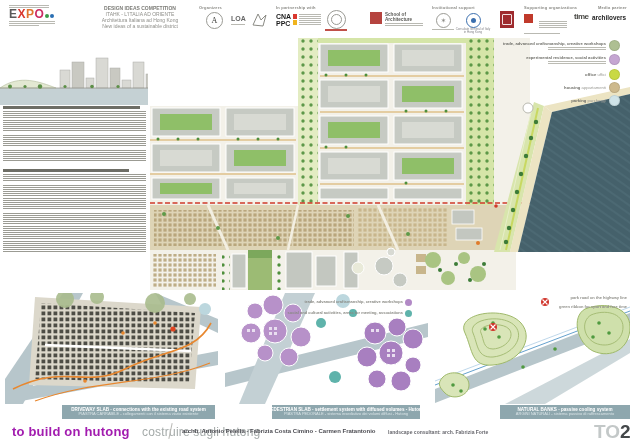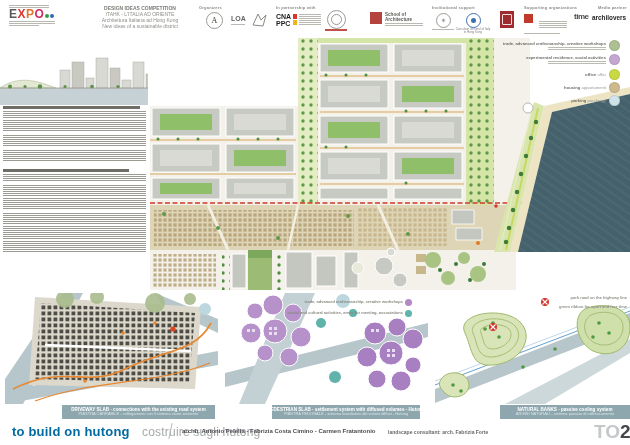--- a/index.html
+++ b/index.html
@@ -27,21 +27,21 @@
   .cap{position:absolute;top:405px;height:14px;background:#8ea7ae;color:#fff;
        display:flex;flex-direction:column;justify-content:center;align-items:center;}
   .cap .c1{font-size:4.6px;font-weight:bold;line-height:5.6px;white-space:nowrap;}
   .cap .c2{font-size:4px;color:#d9e4e7;line-height:4.8px;white-space:nowrap;}
   
   .dl-item{position:absolute;right:0;display:flex;align-items:center;justify-content:flex-end;gap:2px;}
   .dl-label{font-size:4px;font-weight:bold;color:#8a8a84;white-space:nowrap;text-align:right;line-height:4.6px;}
   .dl-dot{width:7px;height:7px;border-radius:50%;flex:0 0 auto;}
   .note{font-size:4px;color:#90908a;font-weight:bold;white-space:nowrap;text-align:right;}
   
-  .ft-en{font-size:13px;font-weight:bold;color:#0369a1;letter-spacing:.2px;}
+  .ft-en{font-size:13px;font-weight:bold;color:#a21caf;letter-spacing:.2px;}
   .ft-it{font-size:12px;color:#a4aaa9;letter-spacing:.2px;}
   .ft-arch{font-size:6px;font-weight:bold;color:#4c4c52;}
   .ft-cons{font-size:5px;font-weight:bold;color:#6a6a70;}
 </style>
 </head>
 <body>
 
 <div class="poster">
 
   <div class="abs" style="left:0;top:0;width:630px;height:38px;">

